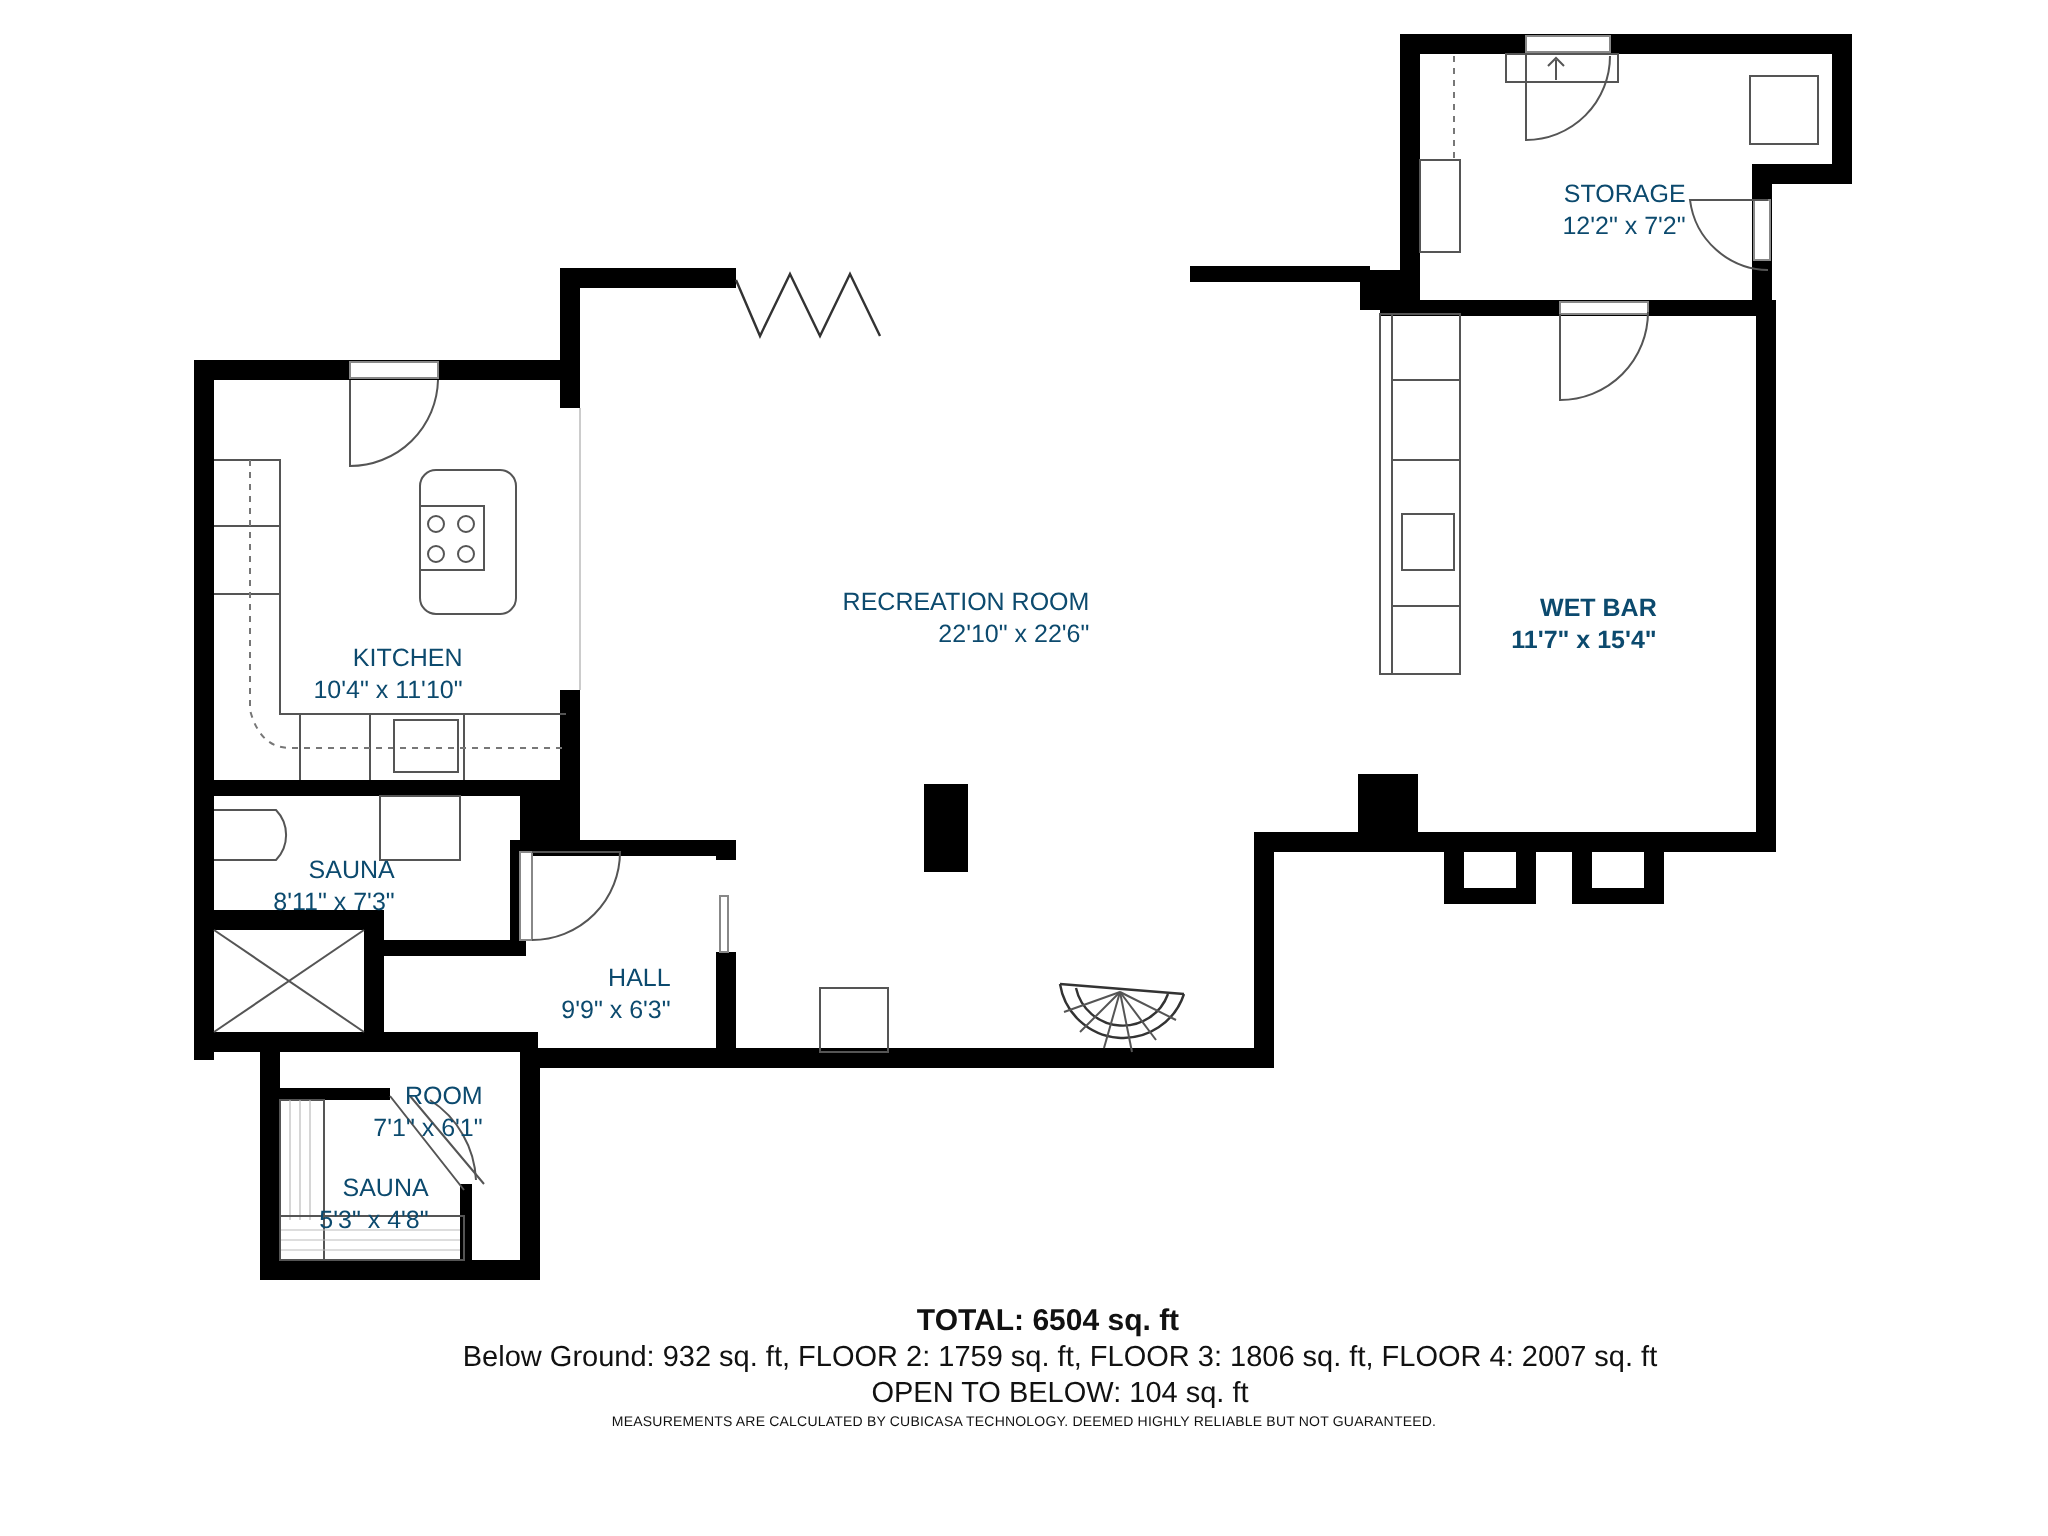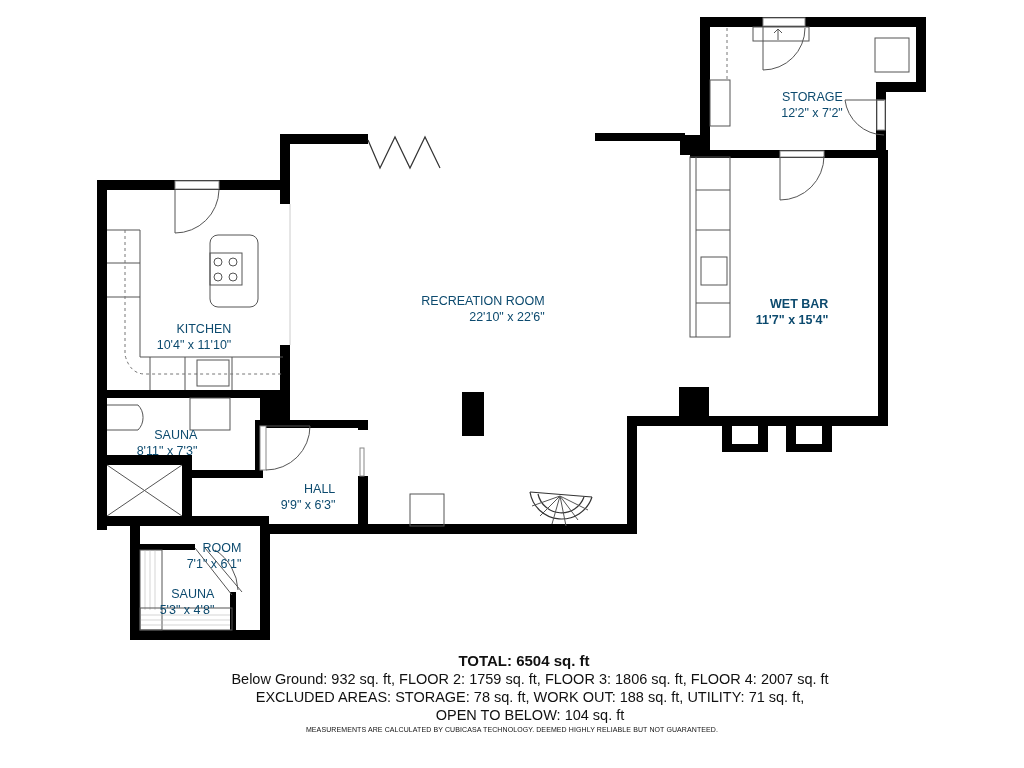--- a/index.html
+++ b/index.html
@@ -173,16 +173,15 @@
   <span class="dims">7'1" x 6'1"</span>
 </div>
 <div class="room-label" style="left:187px; top:573px;">
   <span>SAUNA</span>
   <span class="dims">5'3" x 4'8"</span>
 </div>
 
 <div id="summary">
   <div class="total">TOTAL: 6504 sq. ft</div>
   <div class="line">Below Ground: 932 sq. ft, FLOOR 2: 1759 sq. ft, FLOOR 3: 1806 sq. ft, FLOOR 4: 2007 sq. ft</div>
-  <div class="line">EXCLUDED AREAS: STORAGE: 78 sq. ft, WORK OUT: 188 sq. ft, UTILITY: 71 sq. ft,</div>
   <div class="line">OPEN TO BELOW: 104 sq. ft</div>
   <div class="disclaimer">MEASUREMENTS ARE CALCULATED BY CUBICASA TECHNOLOGY. DEEMED HIGHLY RELIABLE BUT NOT GUARANTEED.</div>
 </div>
 
 </body></html>

